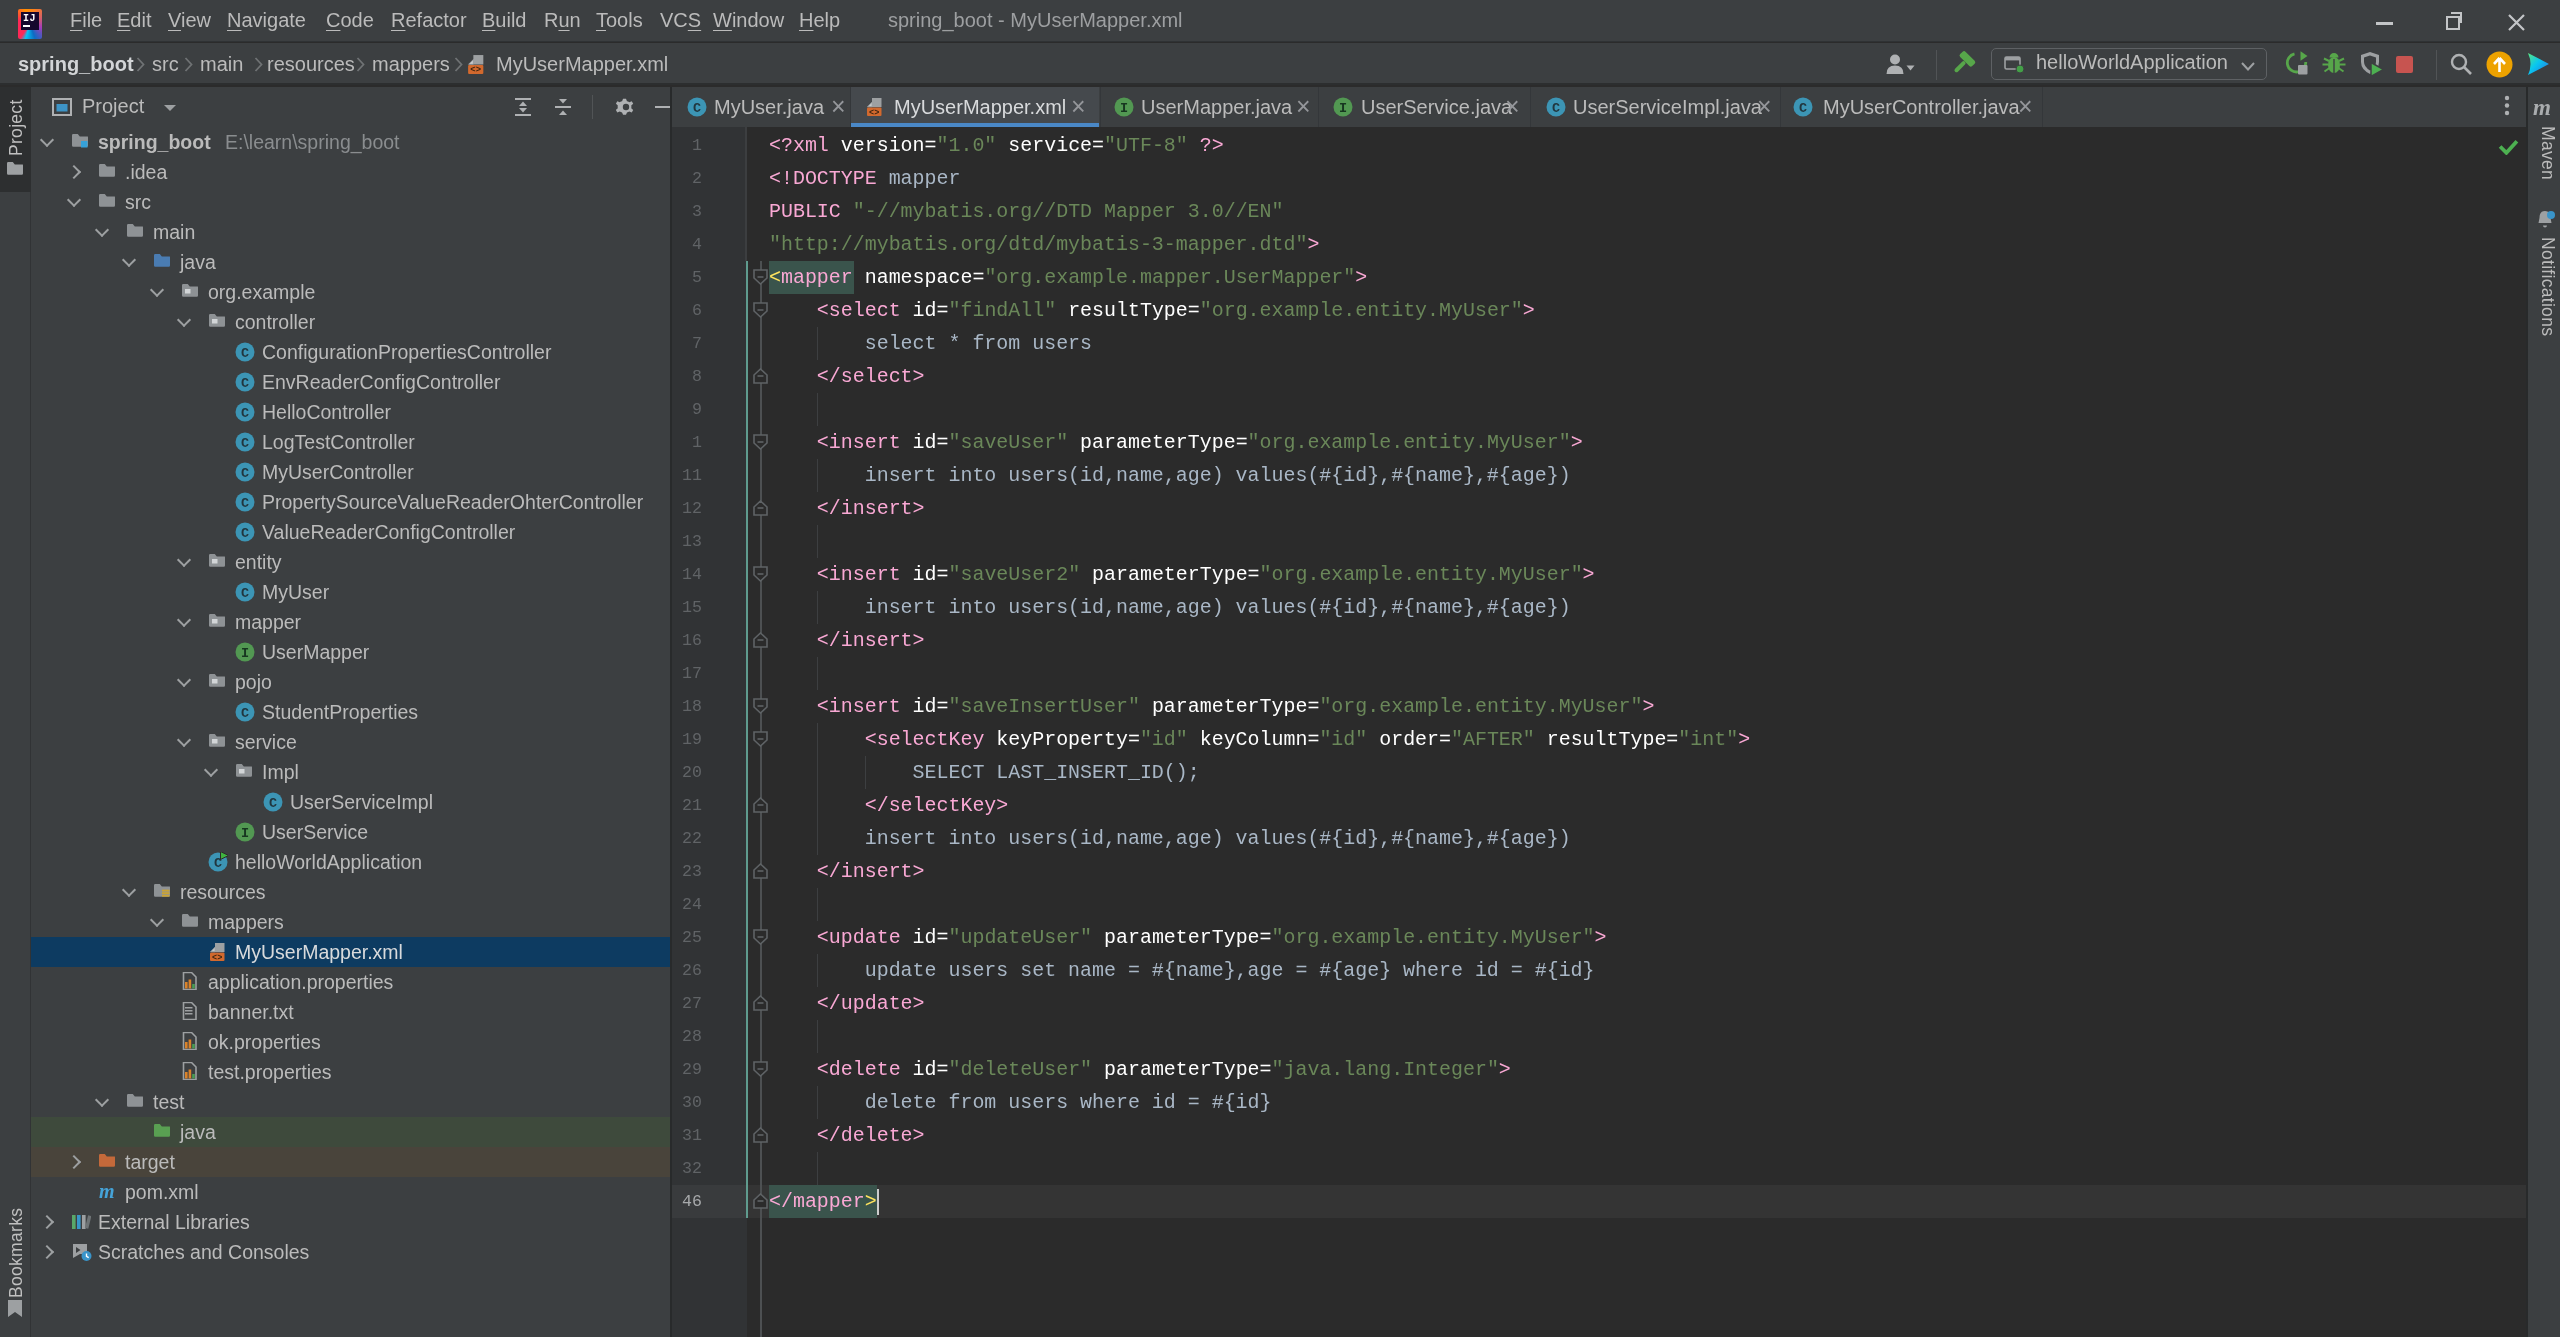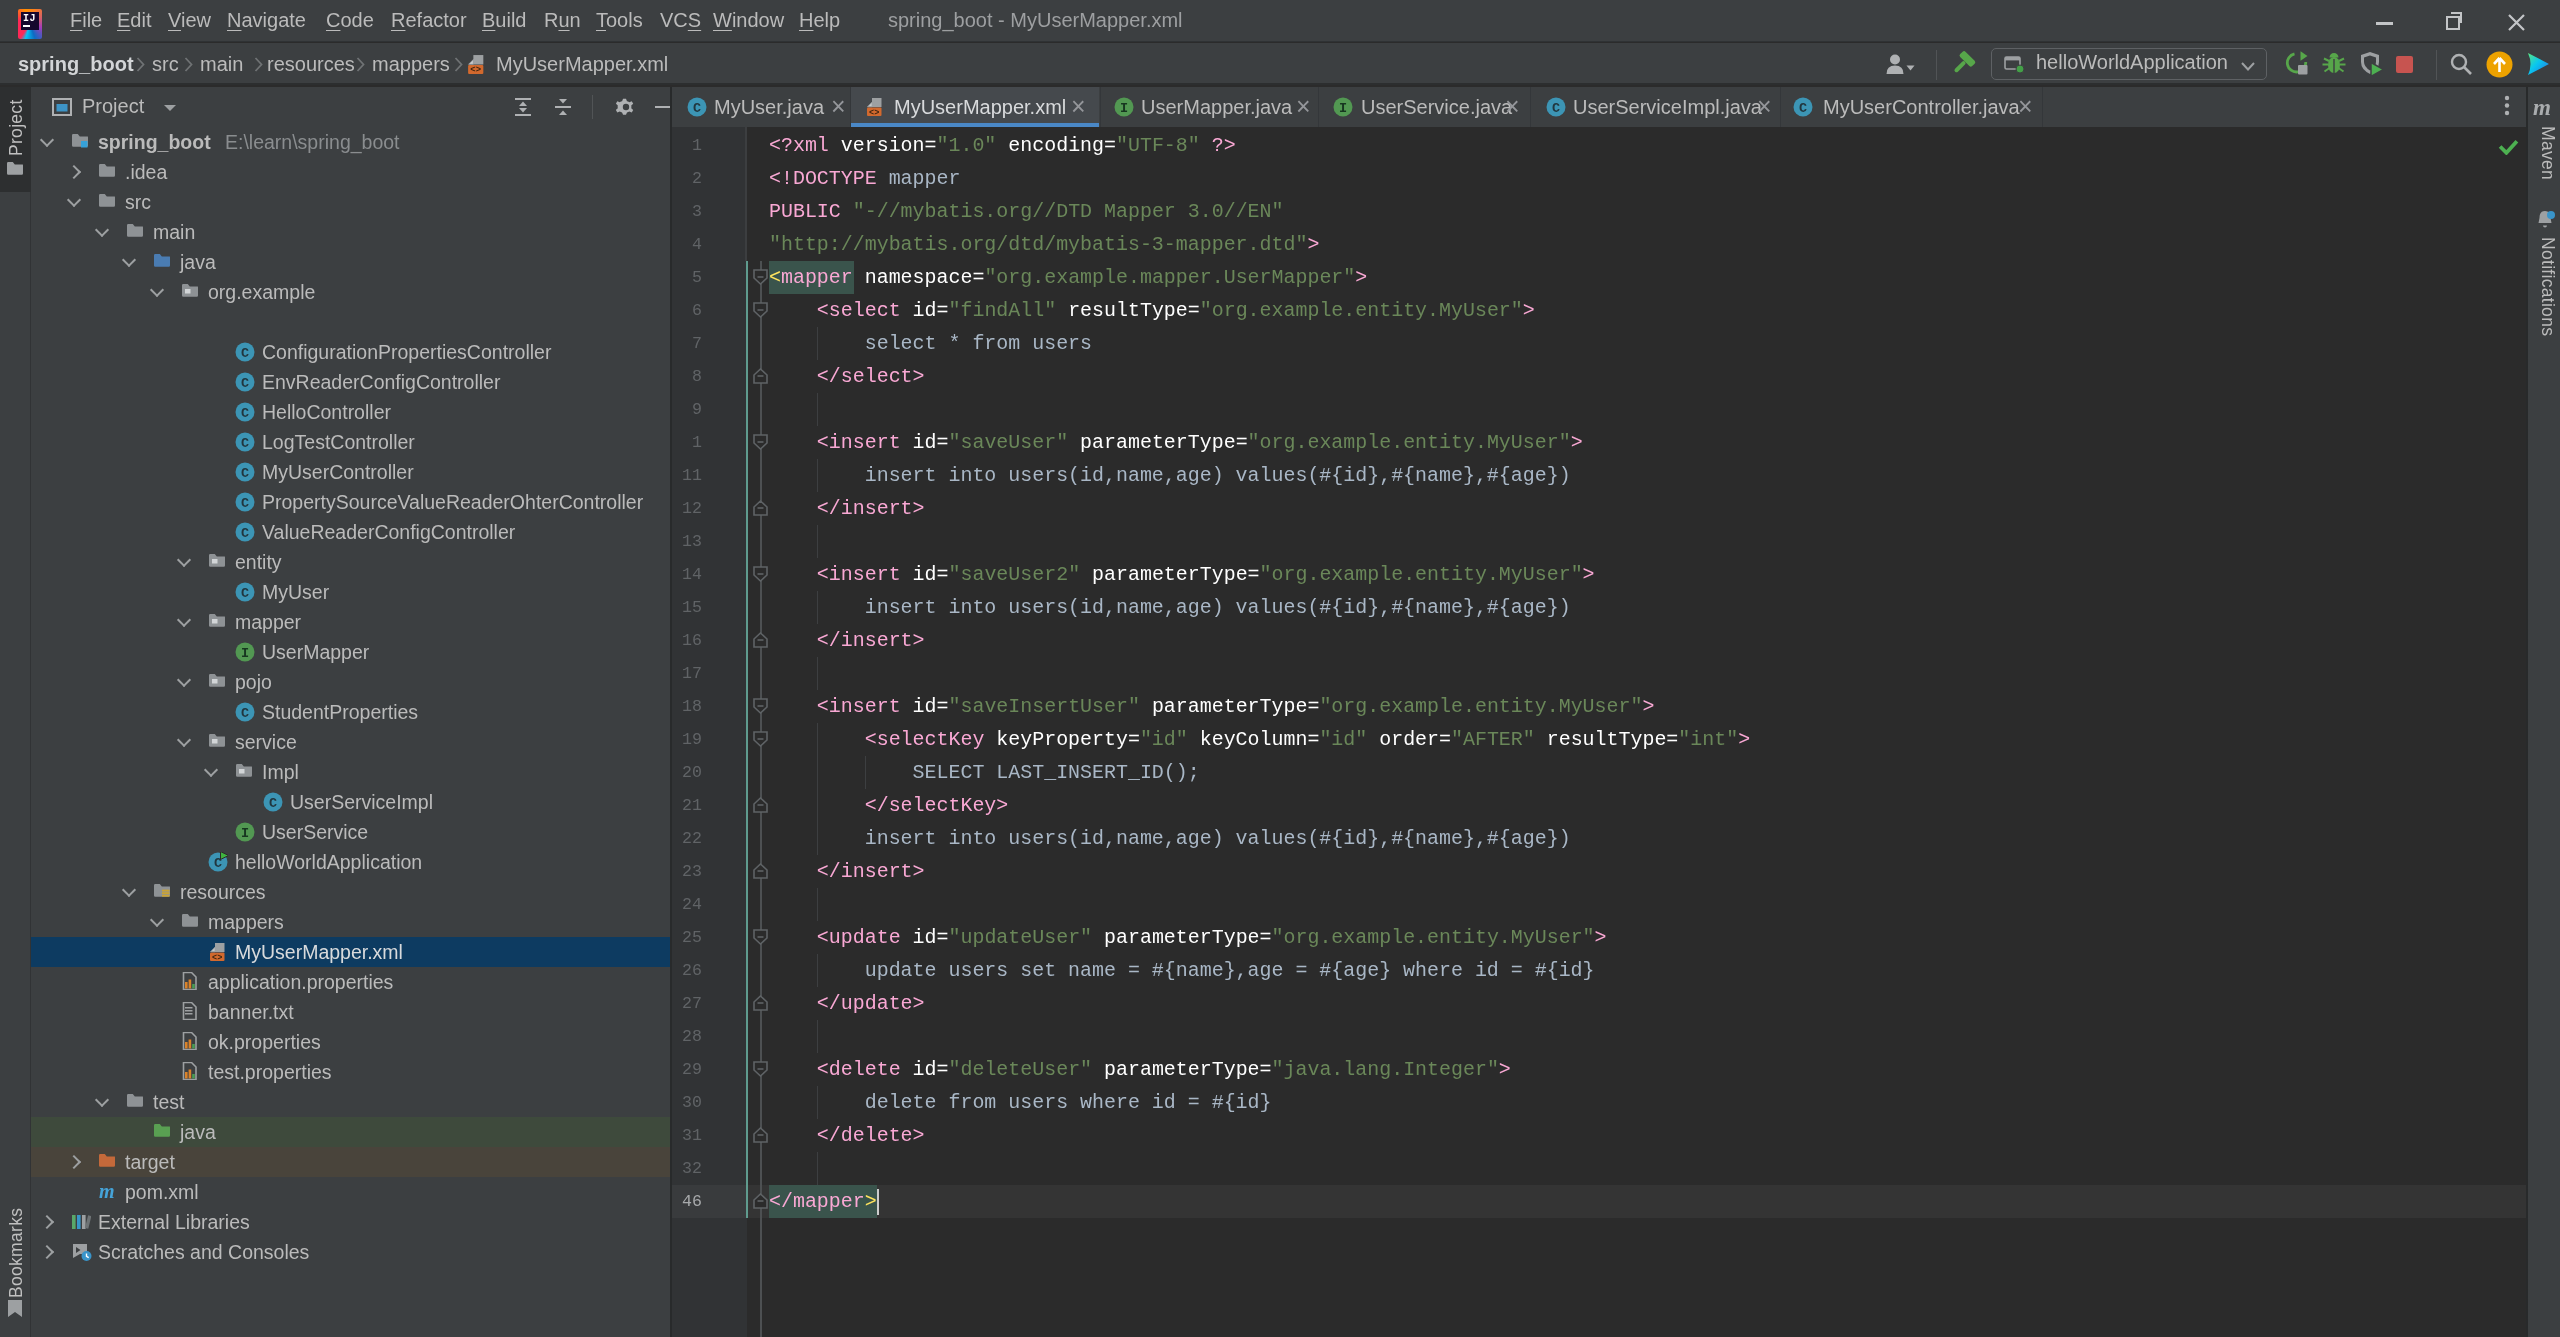--- a/index.html
+++ b/index.html
@@ -243,20 +243,28 @@
         </svg></div>
       <span class="lbl" style="left:149px;color:#bbbbbb">java</span>
     </div>
     <div class="tr" style="top:190px">
       <i class="cv cvd" style="left:121px"></i>
       <div class="ic" style="left:150px"><svg width="18" height="16" viewBox="0 0 18 16">
           <path d="M1 3.2 Q1 2 2.2 2 h4.6 l2 2.4 h8 Q17 4.4 17 5.6 v8 Q17 14.8 15.8 14.8 h-13.6 Q1 14.8 1 13.6 Z" fill="#8e9295"></path>
           <rect x="4" y="7" width="5.5" height="4.5" fill="#d2d5d7"></rect>
         </svg></div>
       <span class="lbl" style="left:177px;color:#bbbbbb">org.example</span>
+    </div>
+    <div class="tr" style="top:220px">
+      <i class="cv cvd" style="left:148px"></i>
+      <div class="ic" style="left:177px"><svg width="18" height="16" viewBox="0 0 18 16">
+          <path d="M1 3.2 Q1 2 2.2 2 h4.6 l2 2.4 h8 Q17 4.4 17 5.6 v8 Q17 14.8 15.8 14.8 h-13.6 Q1 14.8 1 13.6 Z" fill="#8e9295"></path>
+          <rect x="4" y="7" width="5.5" height="4.5" fill="#d2d5d7"></rect>
+        </svg></div>
+      <span class="lbl" style="left:204px;color:#bbbbbb">controller</span>
     </div>
     <div class="tr" style="top:250px">
       <div class="ic" style="left:204px"><svg width="20" height="20" viewBox="0 0 20 20">
           <circle cx="10" cy="10" r="9.5" fill="#3c95b5"></circle>
           <text x="10" y="14.6" text-anchor="middle" font-family="Liberation Mono,monospace" font-size="13.5" font-weight="bold" fill="#21363e">C</text>
         </svg></div>
       <span class="lbl" style="left:231px;color:#bbbbbb">ConfigurationPropertiesController</span>
     </div>
     <div class="tr" style="top:280px">
       <div class="ic" style="left:204px"><svg width="20" height="20" viewBox="0 0 20 20">
@@ -670,21 +678,21 @@
   </svg>
 <svg class="a" style="left:753px;top:1127px" width="15" height="16">
     <path d="M7.5 1 L14 7 V15 H1 V7 Z" fill="#2b2b2b" stroke="#5f6366" stroke-width="1.6"></path>
     <line x1="4.5" y1="8" x2="10.5" y2="8" stroke="#5f6366" stroke-width="1.6"></line>
   </svg>
 <svg class="a" style="left:753px;top:1193px" width="15" height="16">
     <path d="M7.5 1 L14 7 V15 H1 V7 Z" fill="#2b2b2b" stroke="#5f6366" stroke-width="1.6"></path>
     <line x1="4.5" y1="8" x2="10.5" y2="8" stroke="#5f6366" stroke-width="1.6"></line>
   </svg>
 <div class="a" style="left:877px;top:1189px;width:2px;height:26px;background:#cccccc"></div>
-<div class="cl" style="top:129px"><span class="tg">&lt;?xml </span><span class="at">version=</span><span class="st">"1.0"</span><span class="at"> encoding=</span><span class="st">"UTF-8"</span><span class="tg"> ?&gt;</span></div>
+<div class="cl" style="top:129px"><span class="tg">&lt;?xml </span><span class="at">version=</span><span class="st">"1.0"</span><span class="at"> service=</span><span class="st">"UTF-8"</span><span class="tg"> ?&gt;</span></div>
 <div class="cl" style="top:162px"><span class="tg">&lt;!DOCTYPE </span><span class="tx">mapper</span></div>
 <div class="cl" style="top:195px"><span class="tg">PUBLIC </span><span class="st">"-//mybatis.org//DTD Mapper 3.0//EN"</span></div>
 <div class="cl" style="top:228px"><span class="st">"http://mybatis.org/dtd/mybatis-3-mapper.dtd"</span><span class="tg">&gt;</span></div>
 <div class="cl" style="top:261px"><span class="hb">&lt;</span><span class="tg">mapper</span><span class="at"> namespace=</span><span class="st">"org.example.mapper.UserMapper"</span><span class="tg">&gt;</span></div>
 <div class="cl" style="top:294px"><span class="tg">    &lt;select </span><span class="at">id=</span><span class="st">"findAll"</span><span class="at"> resultType=</span><span class="st">"org.example.entity.MyUser"</span><span class="tg">&gt;</span></div>
 <div class="cl" style="top:327px"><span class="tx">        select * from users</span></div>
 <div class="cl" style="top:360px"><span class="tg">    &lt;/select&gt;</span></div>
 <div class="cl" style="top:426px"><span class="tg">    &lt;insert </span><span class="at">id=</span><span class="st">"saveUser"</span><span class="at"> parameterType=</span><span class="st">"org.example.entity.MyUser"</span><span class="tg">&gt;</span></div>
 <div class="cl" style="top:459px"><span class="tx">        insert into users(id,name,age) values(#{id},#{name},#{age})</span></div>
 <div class="cl" style="top:492px"><span class="tg">    &lt;/insert&gt;</span></div>

